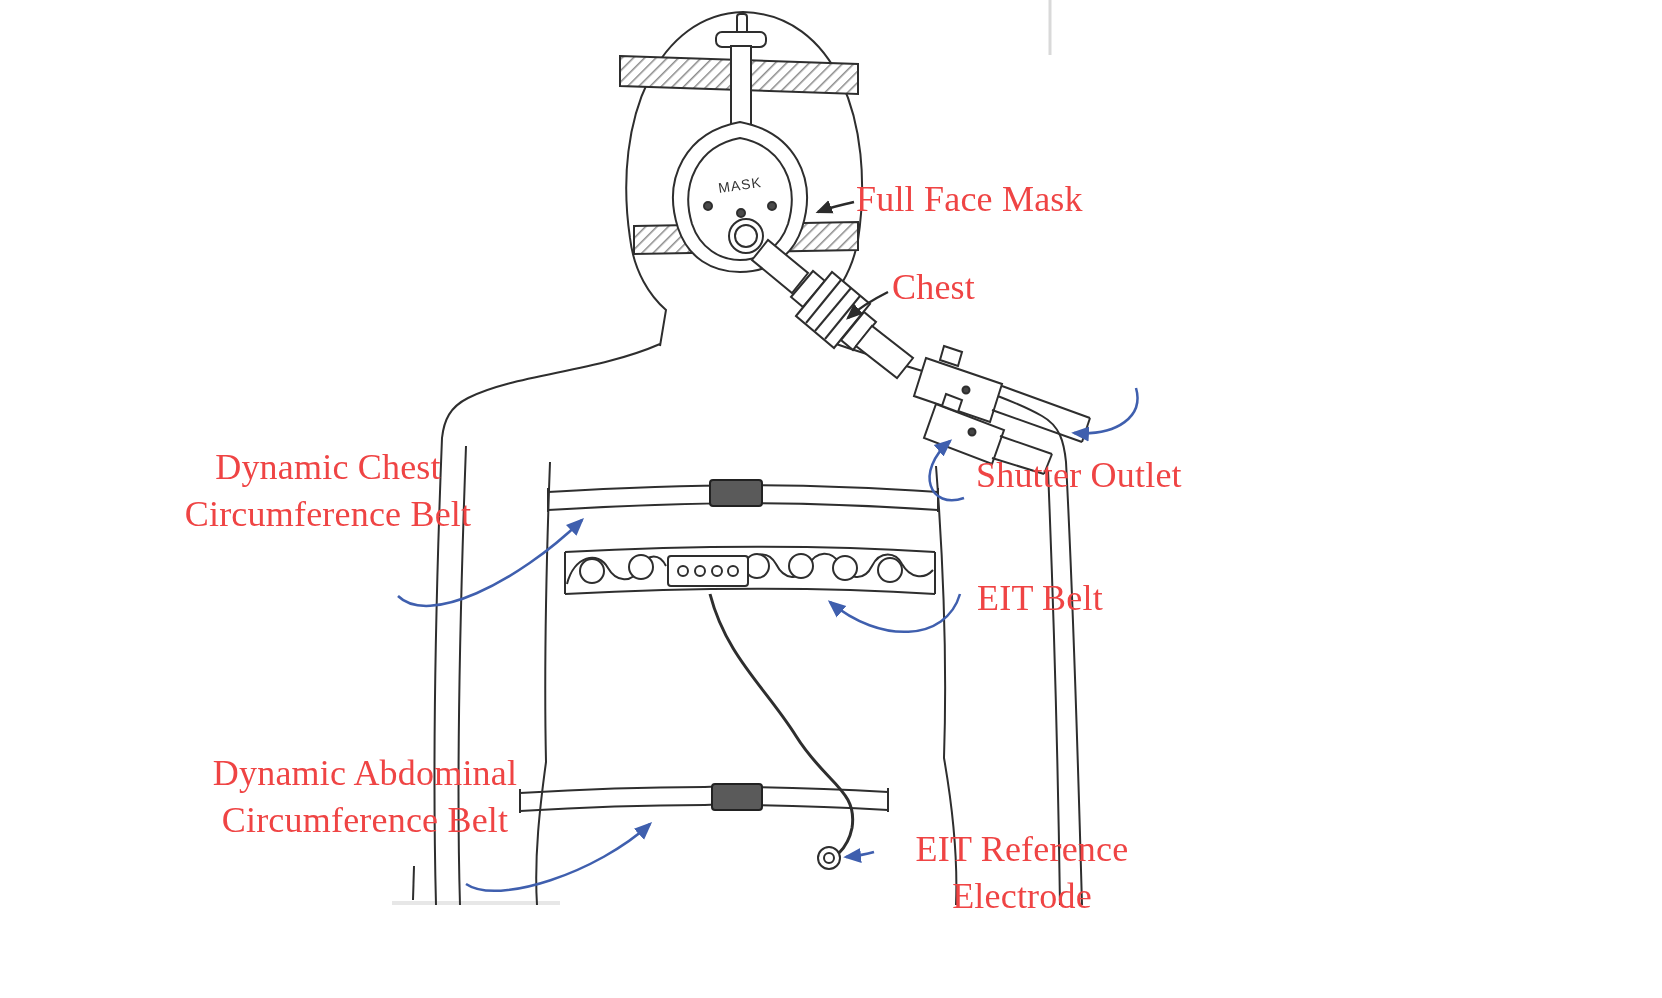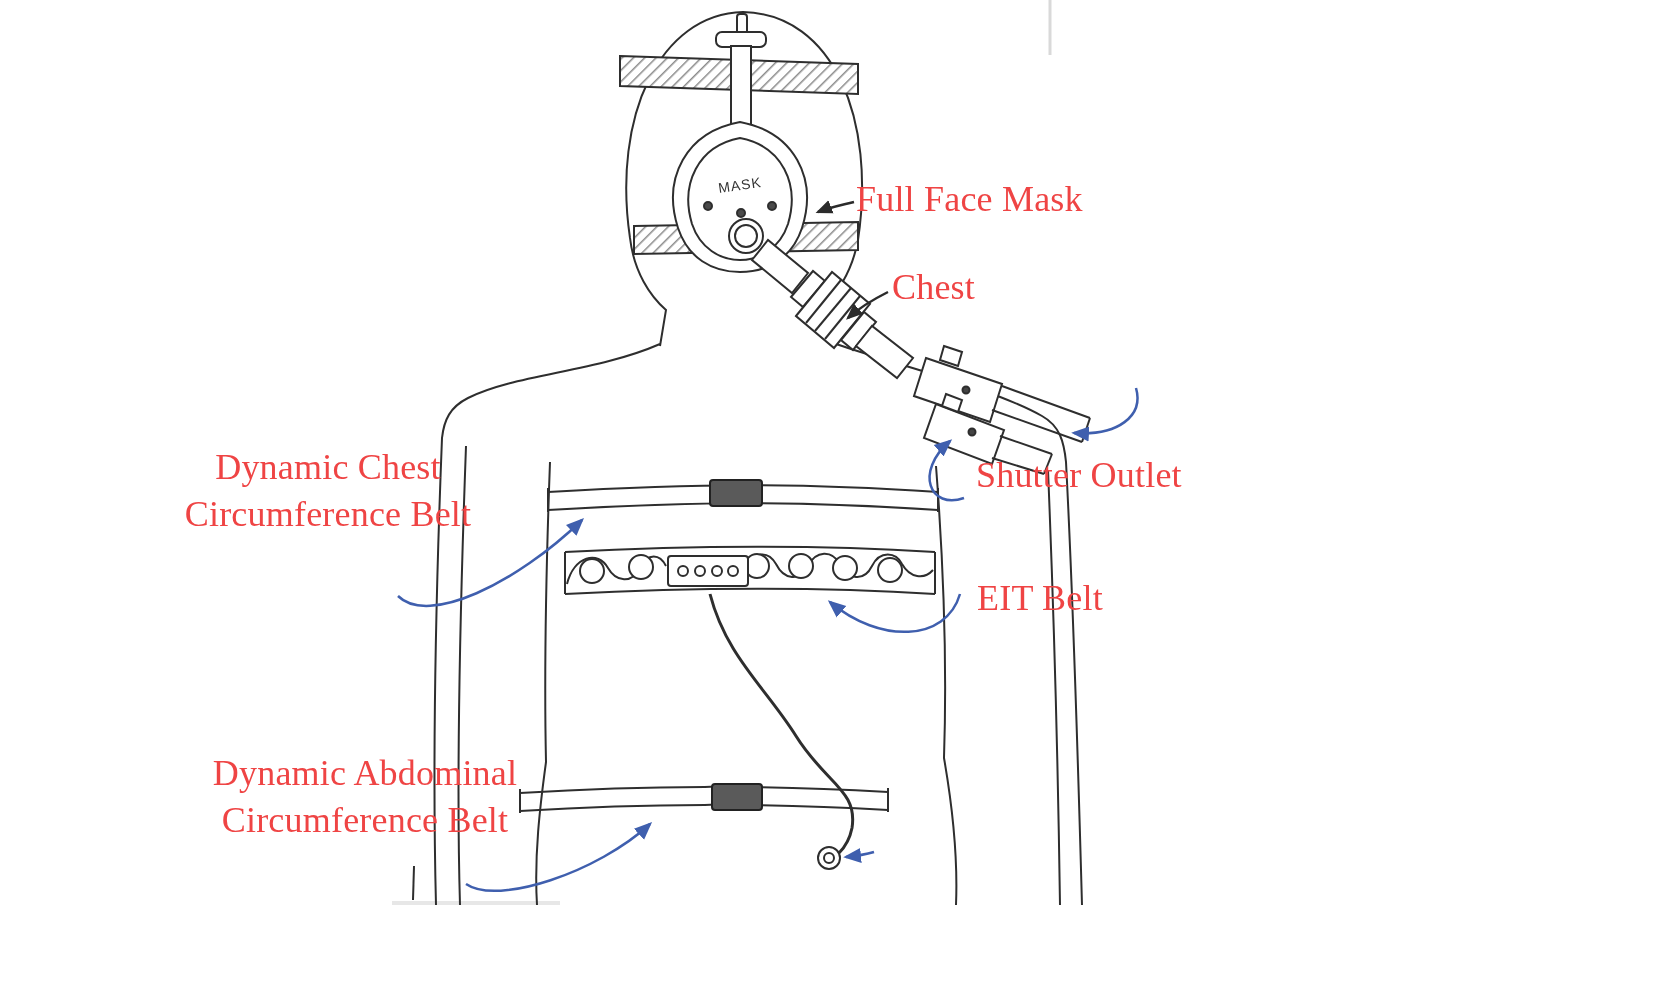--- a/index.html
+++ b/index.html
@@ -186,14 +186,16 @@
   <div class="label" style="left:976px; top:452px;">Shutter Outlet</div>
 
   <div class="label center" style="left:130px; top:444px; width:396px;">Dynamic Chest
 Circumference Belt</div>
 
   <div class="label" style="left:977px; top:575px;">EIT Belt</div>
 
   <div class="label center" style="left:155px; top:750px; width:420px;">Dynamic Abdominal
 Circumference Belt</div>
 
+  <div class="label center" style="left:872px; top:826px; width:300px;">EIT Reference
+Electrode</div>
 
 </div>
 
 </body></html>

